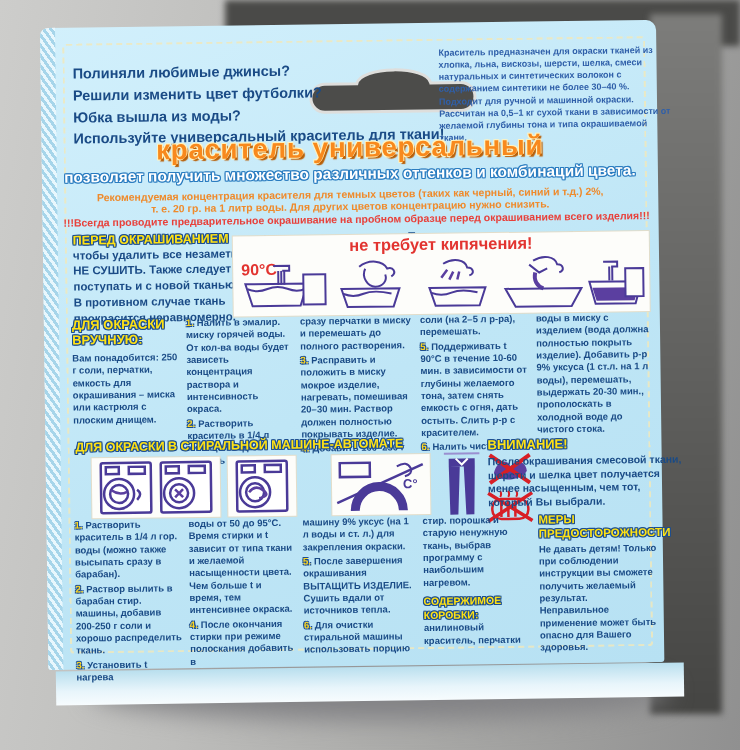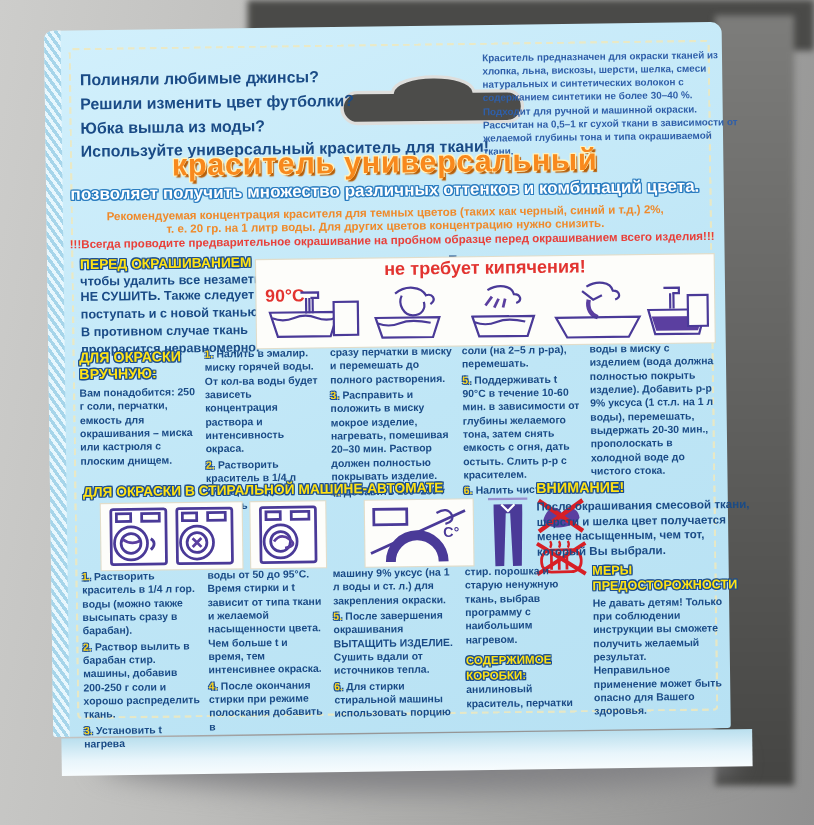--- a/index.html
+++ b/index.html
@@ -248,21 +248,21 @@
         <p><span class="num">2.</span><span>Раствор вылить в барабан стир. машины, добавив 200-250 г соли и хорошо распределить ткань.</span></p>
         <p><span class="num">3.</span><span>Установить t нагрева</span></p>
       </div>
       <div class="col c1">
         <p><span>воды от 50 до 95°С. Время стирки и t зависит от типа ткани и желаемой насыщенности цвета. Чем больше t и время, тем интенсивнее окраска.</span></p>
         <p><span class="num">4.</span><span>После окончания стирки при режиме полоскания добавить в</span></p>
       </div>
       <div class="col c2">
         <p><span>машину 9% уксус (на 1 л воды и ст. л.) для закрепления окраски.</span></p>
         <p><span class="num">5.</span><span>После завершения окрашивания ВЫТАЩИТЬ ИЗДЕЛИЕ. Сушить вдали от источников тепла.</span></p>
-        <p><span class="num">6.</span><span>Для стирки стиральной машины использовать порцию</span></p>
+        <p><span class="num">6.</span><span>Для очистки стиральной машины использовать порцию</span></p>
       </div>
       <div class="col c3">
         <p>стир. порошка и старую ненужную ткань, выбрав программу с наибольшим нагревом.</p>
         <span class="yhead contents-h">СОДЕРЖИМОЕ КОРОБКИ:</span>
         <p>анилиновый краситель, перчатки</p>
       </div>
       <div class="col c4">
         <span class="yhead prec-h">МЕРЫ ПРЕДОСТОРОЖНОСТИ</span>
         <span>Не давать детям! Только при соблюдении инструкции вы сможете получить желаемый результат. Неправильное применение может быть опасно для Вашего здоровья.</span>
       </div>

